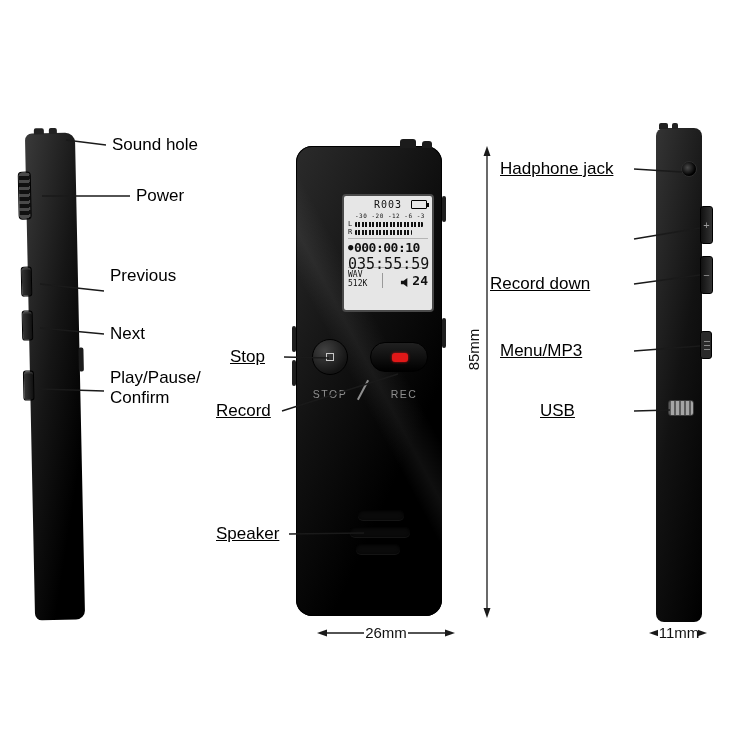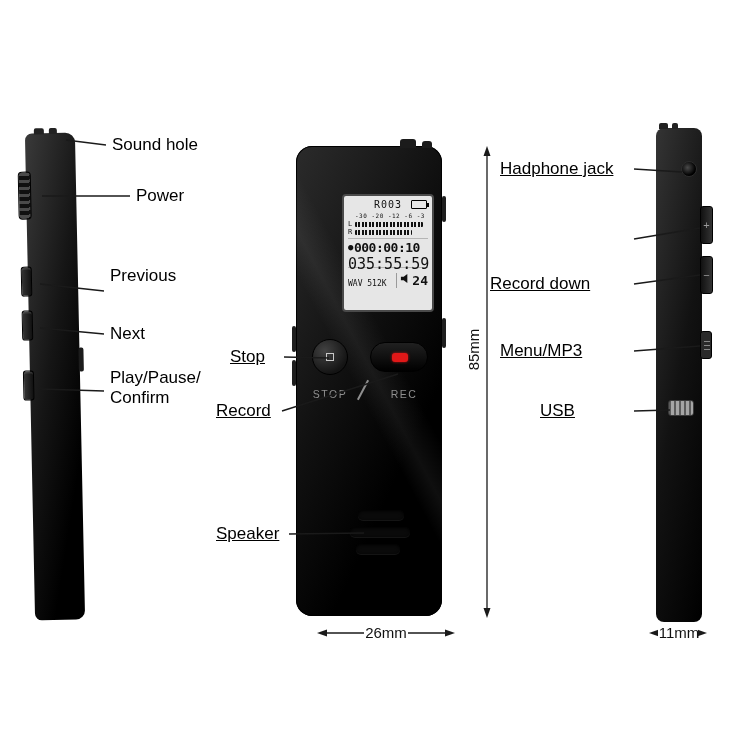--- a/index.html
+++ b/index.html
@@ -42,21 +42,21 @@
   .scr-scale { height:8px; font-size:6px; letter-spacing:.5px; padding-left:7px; white-space:nowrap; overflow:hidden; }
   .meter-row { display:flex; align-items:center; height:8px; }
   .meter-ch { width:7px; font-size:7px; line-height:8px; }
   .meter-bar { height:5px; background:repeating-linear-gradient(90deg,#111 0 2px,#e6e6e6 2px 3.5px); border-radius:1px; }
   .scr-time { display:flex; align-items:center; height:17px; border-top:1px solid #b5b5b5; margin-top:2px;
     font-size:13px; font-weight:bold; letter-spacing:-0.5px; }
   .rec-dot { font-size:9px; margin-right:1px; }
   .scr-total { height:13px; font-size:15px; border-bottom:1px solid #b5b5b5; }
   .scr-bottom { display:flex; justify-content:space-between; align-items:flex-end; height:20px; padding-top:3px; }
   .scr-format { font-size:8px; }
-  .scr-vol { display:flex; align-items:flex-start; gap:1px; border-left:1px solid #9a9a9a; padding-left:3px; }
+  .scr-vol { display:flex; align-items:flex-end; gap:1px; border-left:1px solid #9a9a9a; padding-left:17px; }
   .scr-vol-num { font-size:13px; font-weight:bold; }
 
   .btn-stop { position:absolute; left:16px; top:193px; width:36px; height:36px; border-radius:50%;
     background:radial-gradient(circle at 35% 32%,#424242,#141414 72%); border:1px solid #000; z-index:2; }
   .btn-stop-glyph { position:absolute; left:13px; top:13px; width:8px; height:8px; border:1px solid #c8c8c8; }
   .btn-rec { position:absolute; left:74px; top:196px; width:58px; height:30px; border-radius:15px;
     background:linear-gradient(#202020,#000); border:1px solid #000; z-index:2; }
   .btn-rec-glyph { position:absolute; left:21px; top:10px; width:16px; height:9px; border-radius:3px;
     background:#e01818; box-shadow:0 0 3px rgba(224,24,24,.8); }
   .printed { position:absolute; width:52px; text-align:center; font-size:10.5px; letter-spacing:1.5px;

